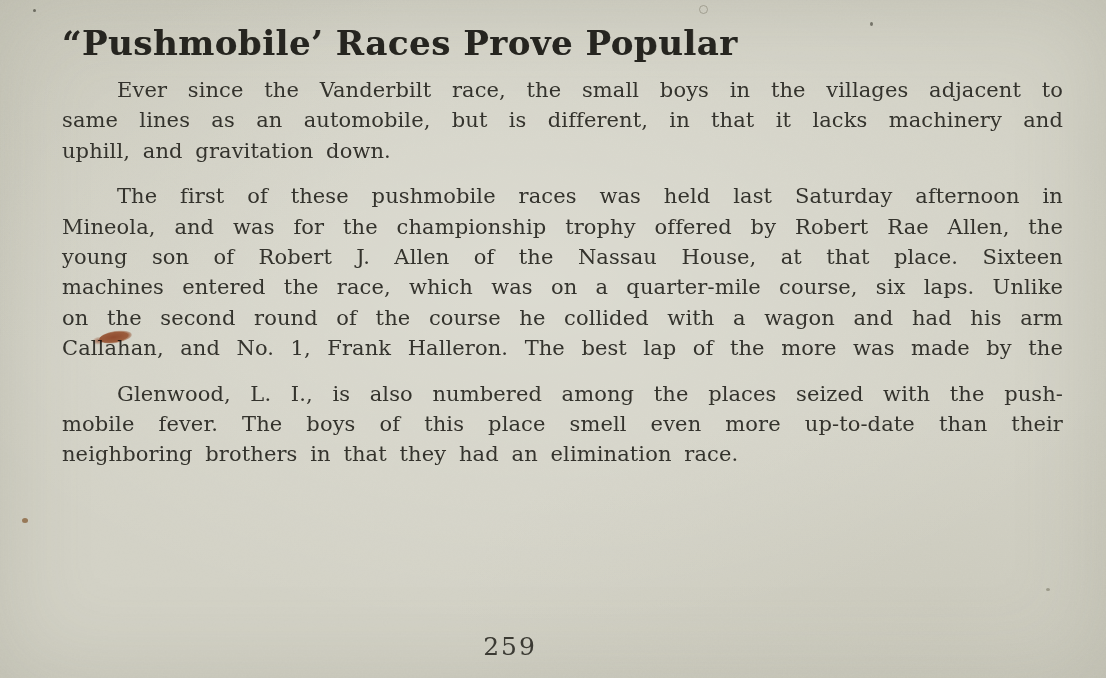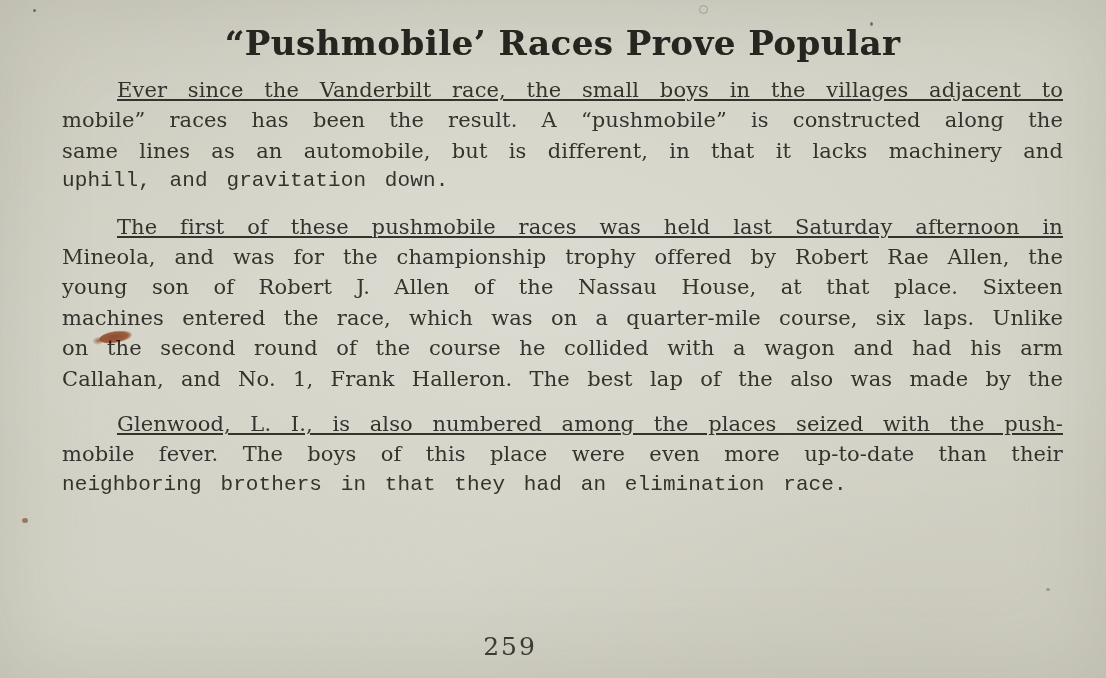--- a/index.html
+++ b/index.html
@@ -37,42 +37,41 @@
     left: 62px;
     top: 18px;
     width: 1001px;
     color: var(--ink);
   }
   .headline {
     font-size: 34px;
     font-weight: bold;
     letter-spacing: 0.5px;
     line-height: 50px;
-    text-align: center;
+    text-align: left;
     color: #262520;
     text-shadow: 0.3px 0.3px 0 rgba(38,37,32,0.45);
   }
   .body-text {
     margin-top: 7px;
     font-size: 21px;
     line-height: 30.4px;
     letter-spacing: 0.1px;
   }
   .para + .para { margin-top: 15px; }
   .line {
     text-align: justify;
     text-align-last: justify;
     white-space: nowrap;
   }
-  .line.first { padding-left: 55px; text-decoration: underline; }
+  .line.first { padding-left: 55px; }
   .line.last {
     text-align-last: left;
     word-spacing: 6px;
     white-space: normal;
-    font-family: Liberation Mono, monospace;
   }
   .page-number {
     position: absolute;
     top: 632px;
     left: 0;
     width: 1020px;
     text-align: center;
     font-size: 25px;
     letter-spacing: 2px;
     color: #3b3a33;
@@ -136,37 +135,36 @@
     </filter>
     <rect width="1106" height="678" filter="url(#paperNoise)"></rect>
   </svg>
 
   <div class="content">
     <h1 class="headline">“Pushmobile’ Races Prove Popular</h1>
 
     <div class="body-text">
       <div class="para">
         <div class="line first">Ever since the Vanderbilt race, the small boys in the villages adjacent to</div>
-        <div class="line">mobile” races has been the result. A “pushmobile” is constructed along the</div>
         <div class="line">same lines as an automobile, but is different, in that it lacks machinery and</div>
         <div class="line last">uphill, and gravitation down.</div>
       </div>
 
       <div class="para">
         <div class="line first">The first of these pushmobile races was held last Saturday afternoon in</div>
         <div class="line">Mineola, and was for the championship trophy offered by Robert Rae Allen, the</div>
         <div class="line">young son of Robert J. Allen of the Nassau House, at that place. Sixteen</div>
         <div class="line">machines entered the race, which was on a quarter-mile course, six laps. Unlike</div>
         <div class="line">on the second round of the course he collided with a wagon and had his arm</div>
-        <div class="line">Callahan, and No. 1, Frank Halleron. The best lap of the also was made by the</div>
+        <div class="line">Callahan, and No. 1, Frank Halleron. The best lap of the more was made by the</div>
       </div>
 
       <div class="para">
         <div class="line first">Glenwood, L. I., is also numbered among the places seized with the push-</div>
-        <div class="line">mobile fever. The boys of this place were even more up-to-date than their</div>
+        <div class="line">mobile fever. The boys of this place smell even more up-to-date than their</div>
         <div class="line last">neighboring brothers in that they had an elimination race.</div>
       </div>
     </div>
   </div>
 
   <div class="page-number">259</div>
 
   <div class="ink-smudge"></div>
   <div class="paper-speck-1"></div>
   <div class="paper-speck-2"></div>

